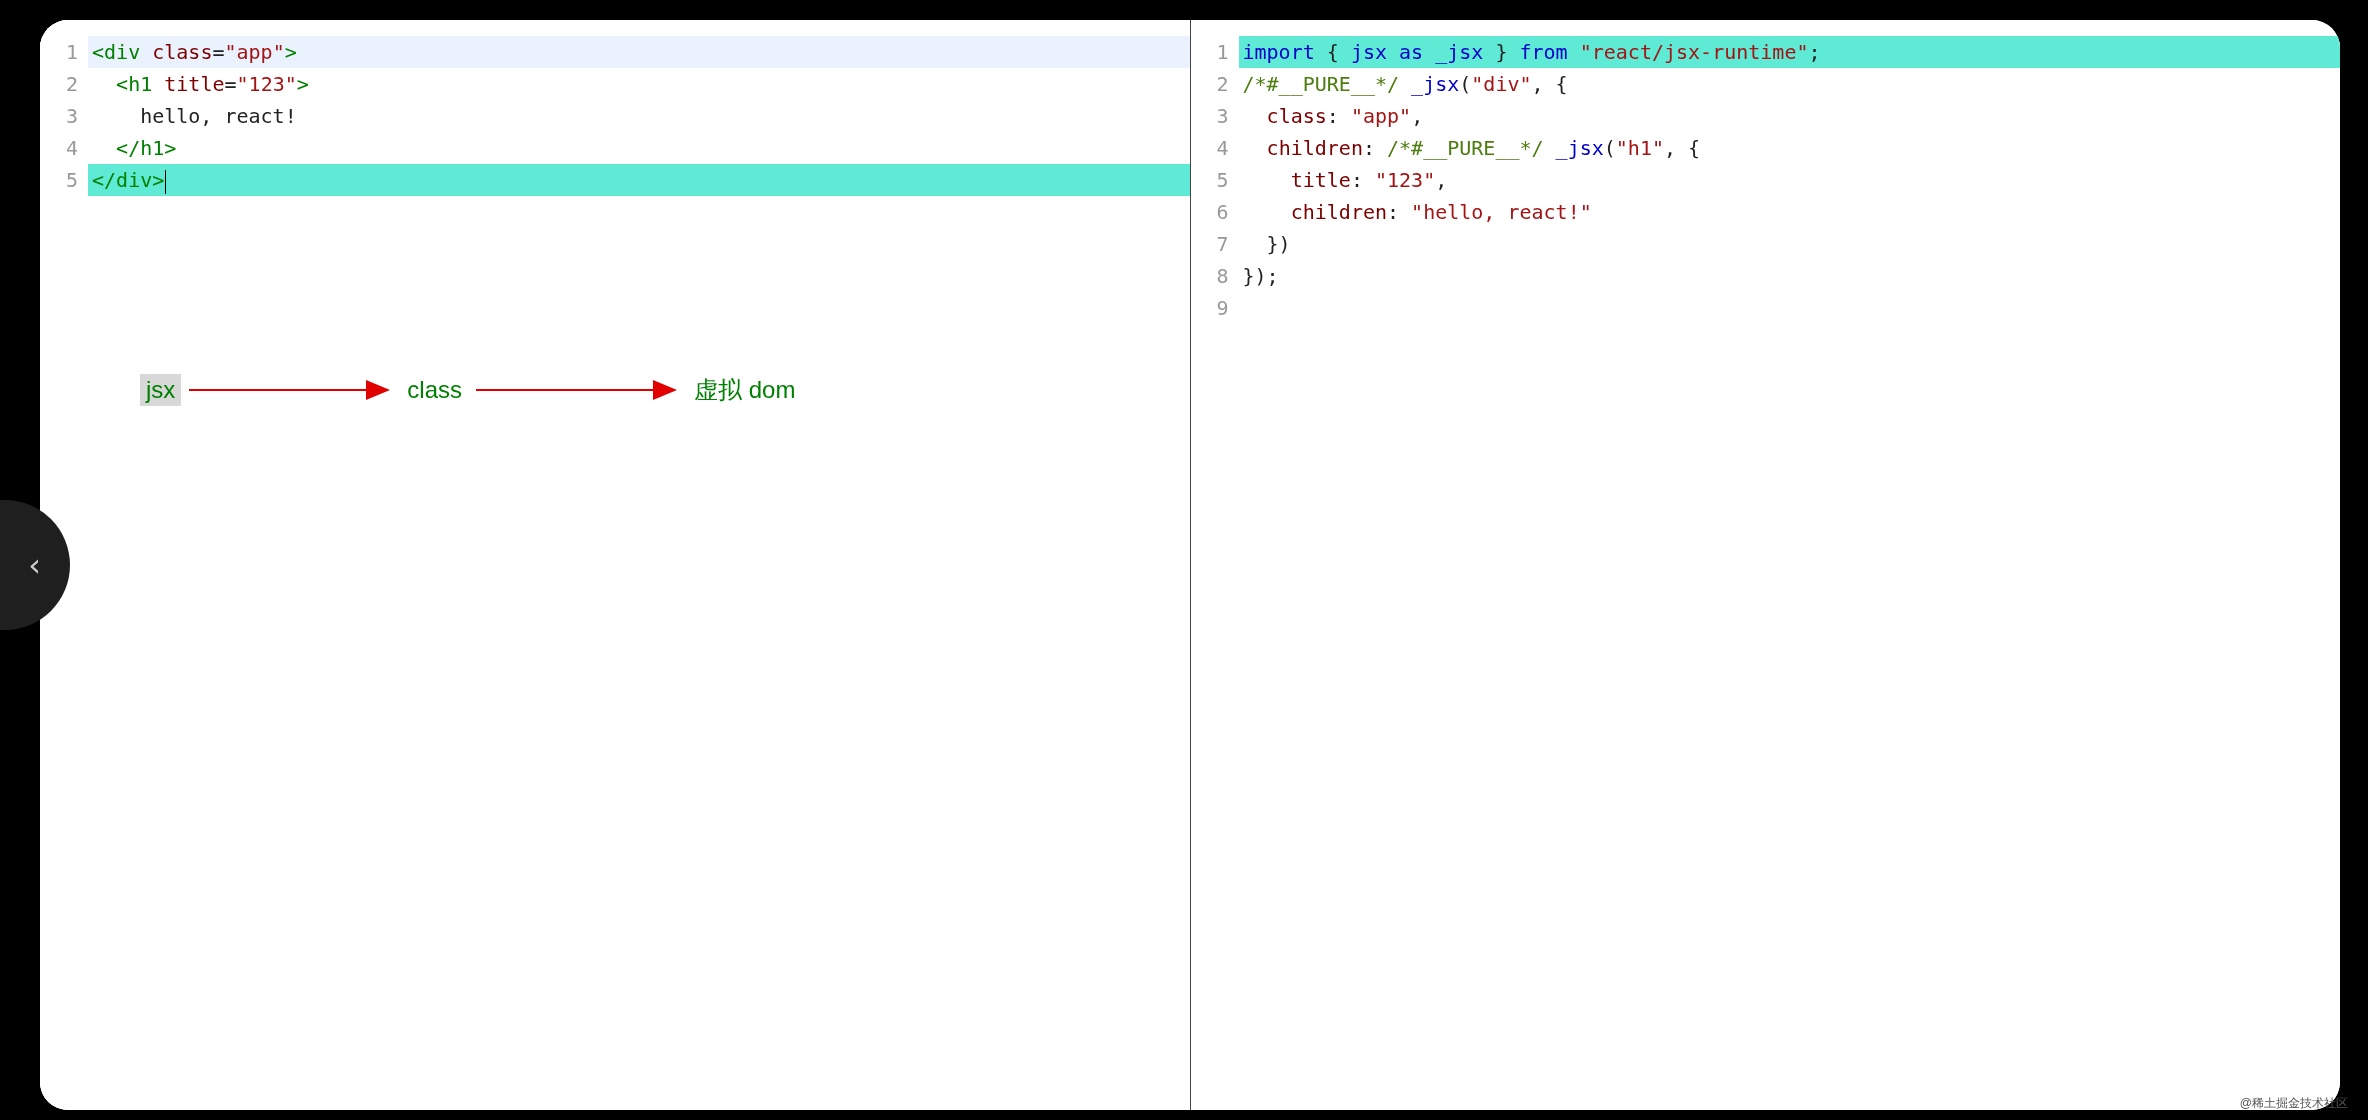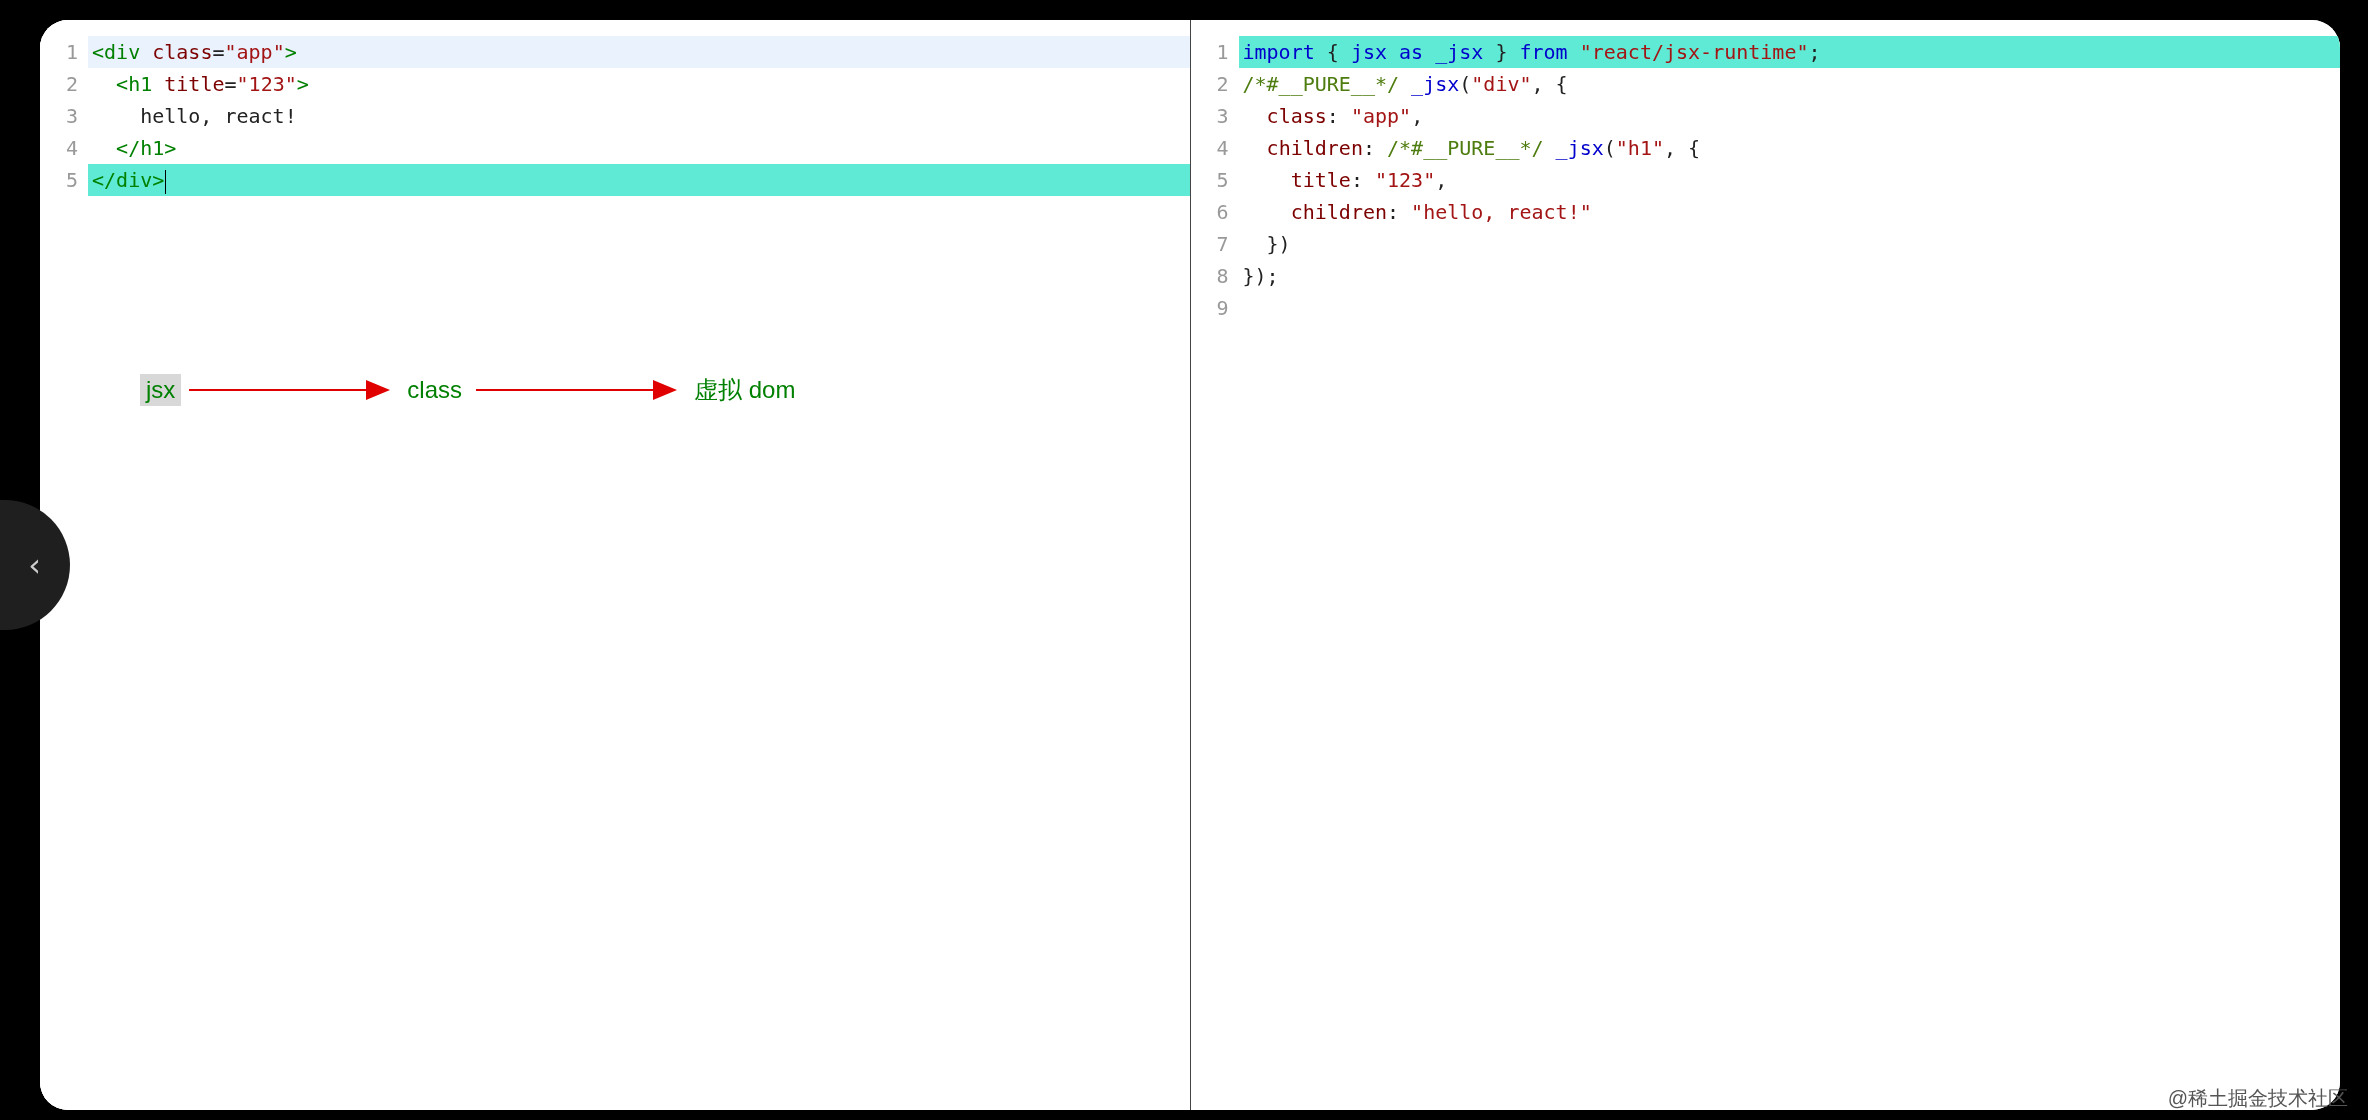--- a/index.html
+++ b/index.html
@@ -117,21 +117,21 @@
     color: #ccc;
     font-size: 32px;
     z-index: 10;
   }
 
   .watermark {
     position: absolute;
     right: 20px;
     bottom: 8px;
     color: #555;
-    font-size: 20px;
+    font-size: 12px;
     font-family: Arial, sans-serif;
     z-index: 20;
   }
 </style>
 </head>
 <body>
 
 <div class="window">
 
   <div class="pane left">

